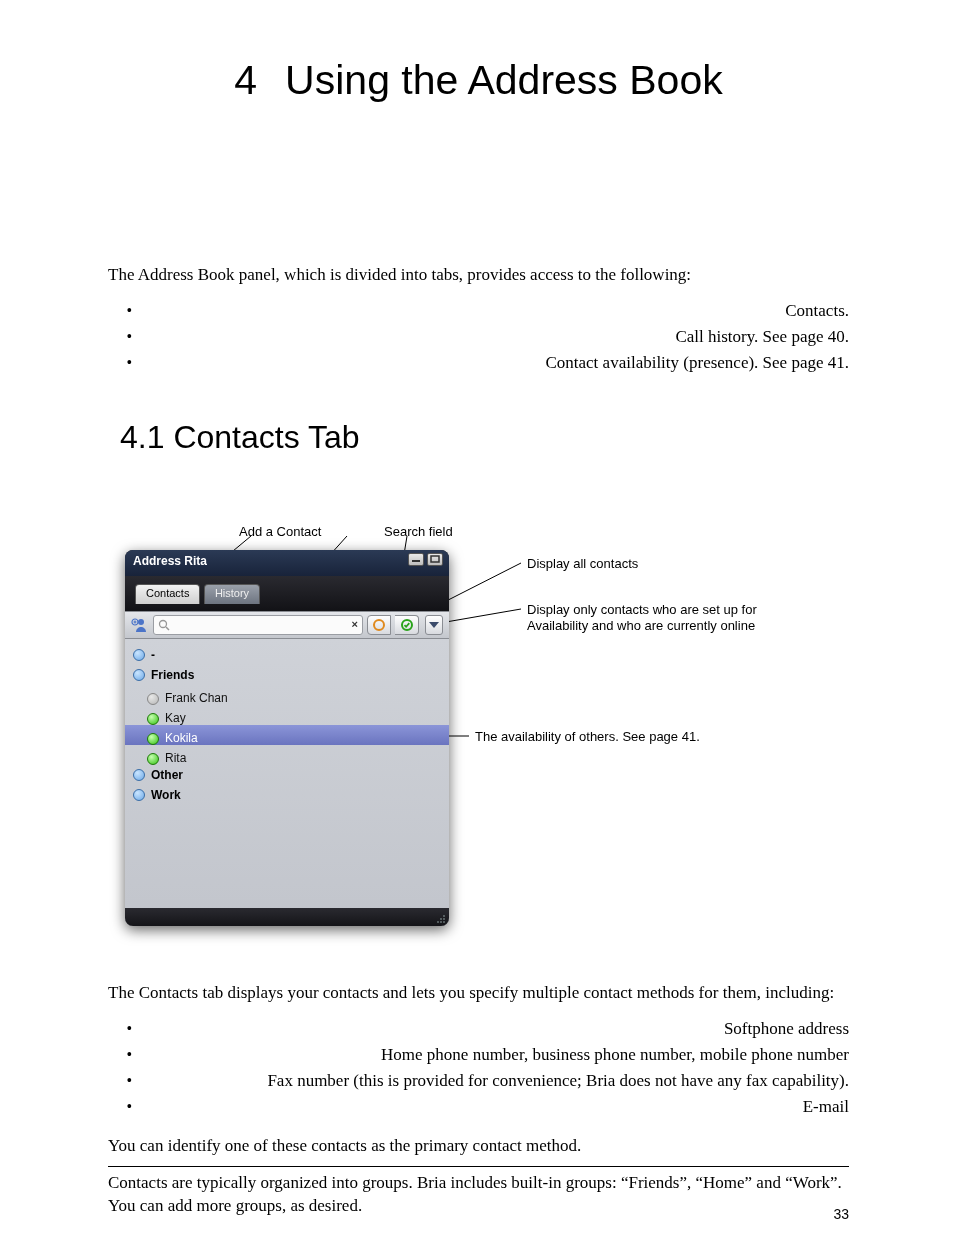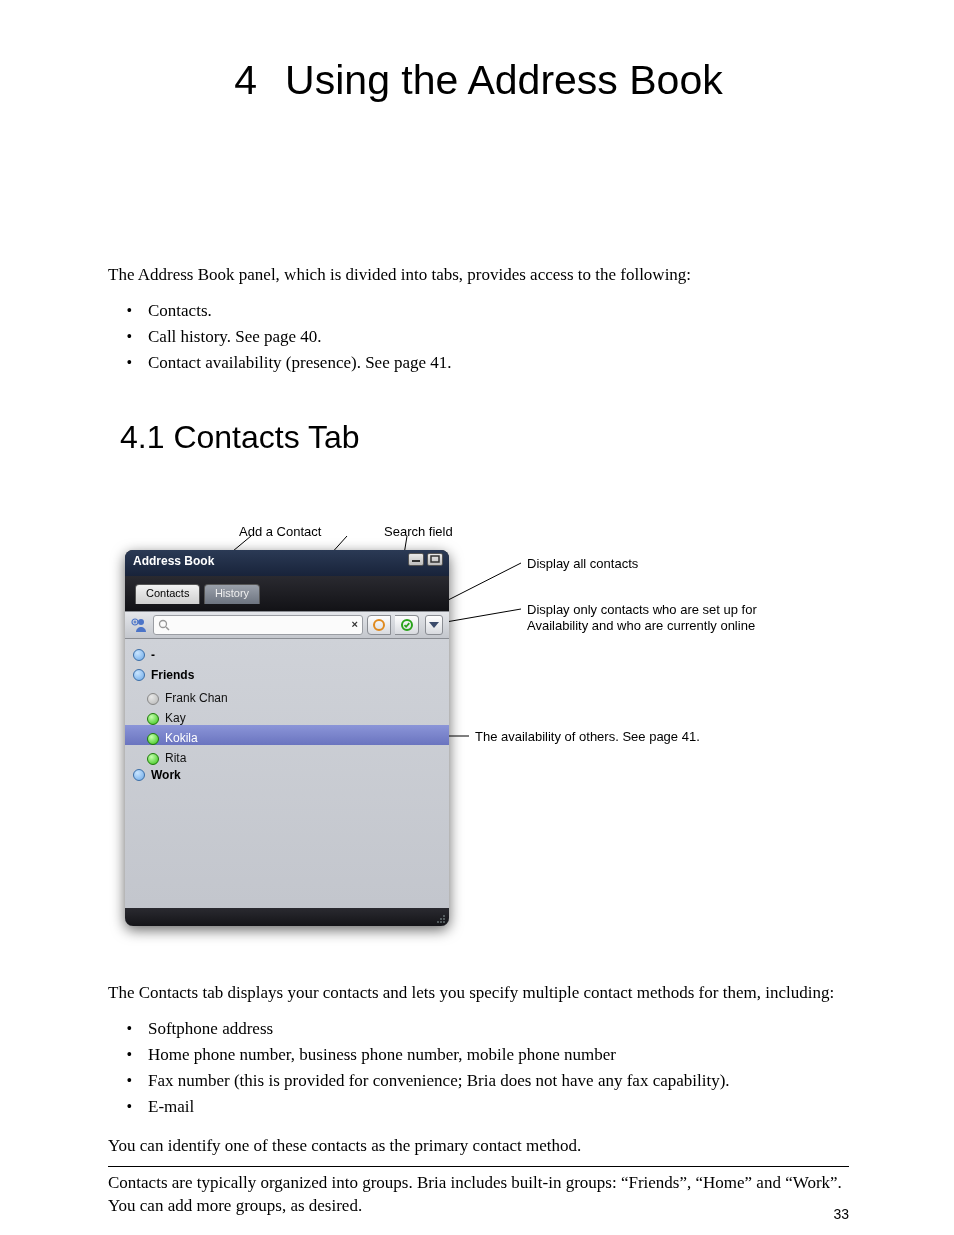--- a/index.html
+++ b/index.html
@@ -37,20 +37,21 @@
   }
   p.body {
     font-size: 17px;
     line-height: 1.35;
     margin: 11px 0 14px 0;
   }
   ul.body {
     font-size: 17px;
     margin: 0 0 18px 0;
     padding-left: 36px;
+    text-align: right;
   }
   ul.body li { margin: 6px 0; padding-left: 4px; }
   ul.body li::marker { content: "•   "; font-size:16px; }
 
   
   .figure {
     position: relative;
     width: 741px;
     height: 432px;
     margin: 0 0 36px 13px;
@@ -254,21 +255,21 @@
       <line x1="28" y1="107" x2="130" y2="22" stroke="#000" stroke-width="1"></line>
       <line x1="145" y1="112" x2="226" y2="22" stroke="#000" stroke-width="1"></line>
       <line x1="286" y1="22" x2="272" y2="109" stroke="#000" stroke-width="1"></line>
       <line x1="274" y1="113" x2="400" y2="49" stroke="#000" stroke-width="1"></line>
       <line x1="296" y1="113" x2="400" y2="95" stroke="#000" stroke-width="1"></line>
       <line x1="300" y1="222" x2="348" y2="222" stroke="#000" stroke-width="1"></line>
     </svg>
 
     <div class="ab-window">
       <div class="ab-titlebar">
-        <span>Address Book</span>
+        <span>Address Rita</span>
         <div class="titlebar-btns">
           <div class="tbtn">
             <svg width="10" height="8">
                 <rect x="1" y="5" width="8" height="2" fill="#333"></rect>
               </svg>
           </div>
           <div class="tbtn">
             <svg width="10" height="8">
                 <rect x="1" y="1" width="8" height="6" fill="none" stroke="#333" stroke-width="1.5"></rect>
               </svg>
@@ -336,20 +337,24 @@
         <div class="ab-row contact selected">
           <span class="presence available"></span>
           <span>Kokila</span>
         </div>
         <div class="ab-row contact">
           <span class="presence available"></span>
           <span>Rita</span>
         </div>
         <div class="ab-row group">
           <span class="presence arrow"></span>
+          <span>Other</span>
+        </div>
+        <div class="ab-row group">
+          <span class="presence arrow"></span>
           <span>Work</span>
         </div>
       </div>
 
       <div class="ab-status">
         <svg class="resize-grip" viewBox="0 0 12 12">
           <circle cx="10" cy="10" r="1" fill="#9aa"></circle>
           <circle cx="7" cy="10" r="1" fill="#9aa"></circle>
           <circle cx="10" cy="7" r="1" fill="#9aa"></circle>
           <circle cx="4" cy="10" r="1" fill="#9aa"></circle>

